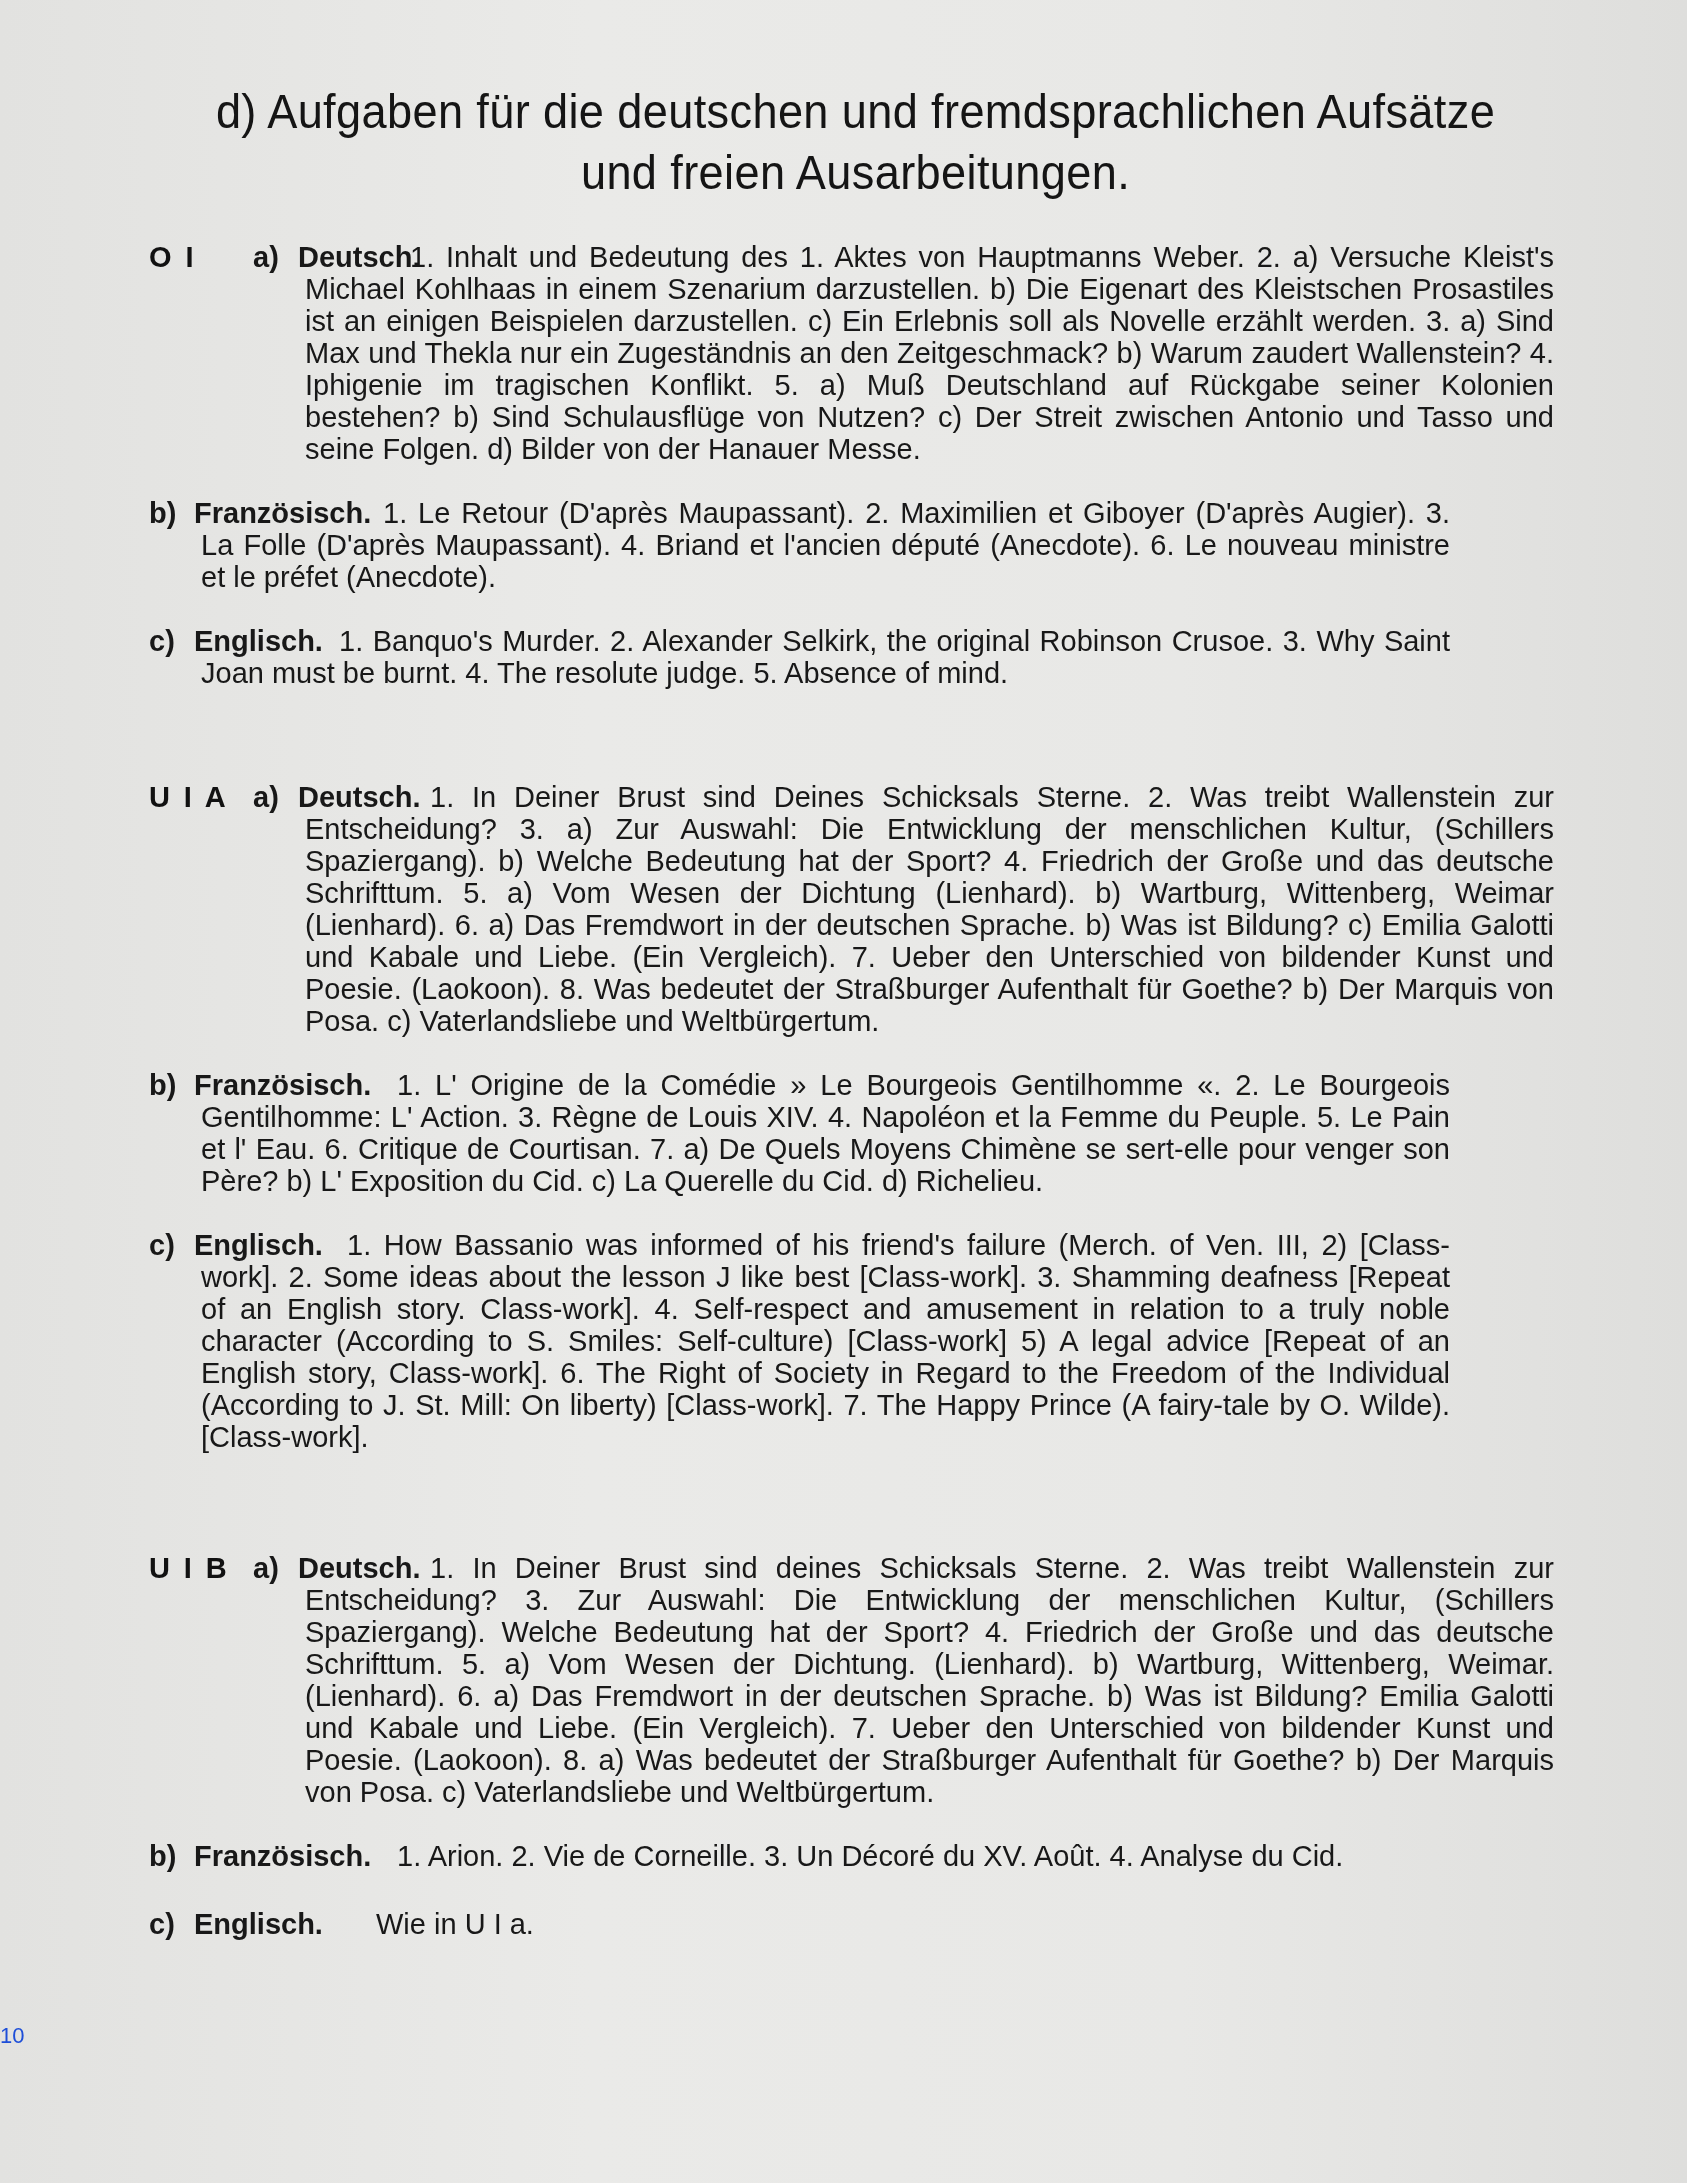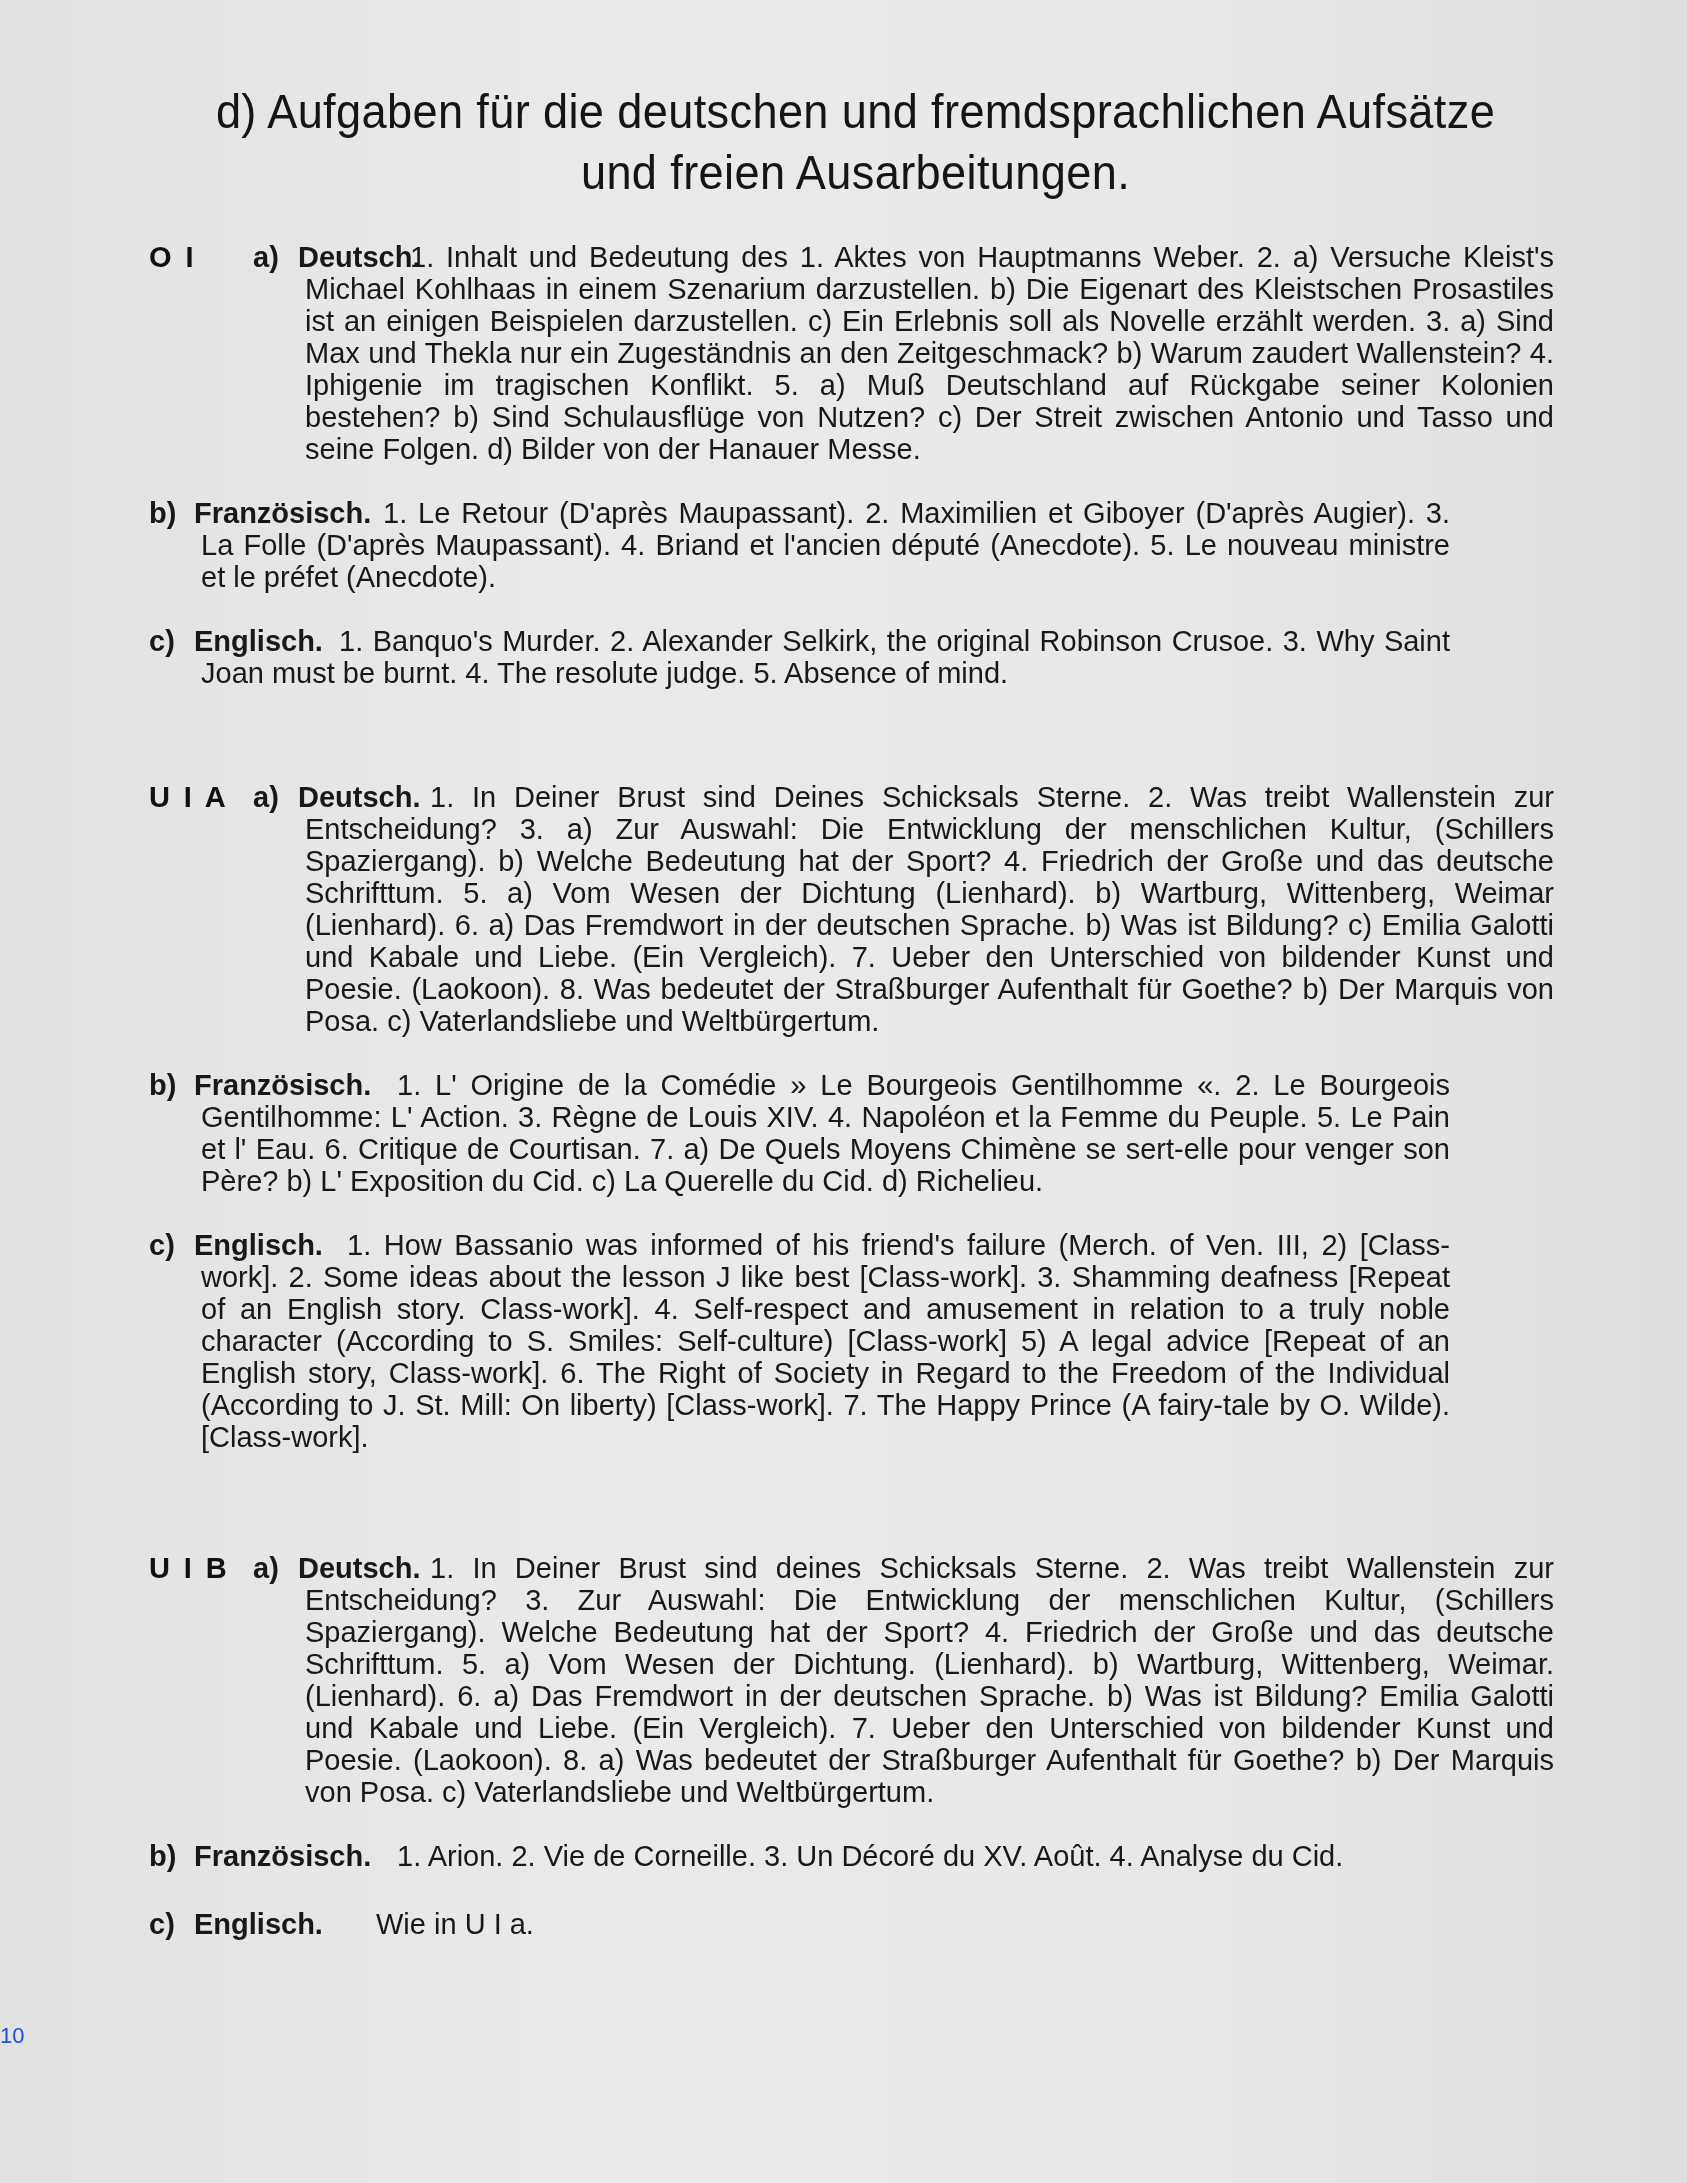--- a/index.html
+++ b/index.html
@@ -102,21 +102,21 @@
   <div class="section" style="top:211px;">
     <div class="row">
       <div class="class-label">O I</div>
       <div class="entry" style="--indent:105px;">
         <span class="head"><span class="marker">a)</span><span class="subject">Deutsch.</span></span>
         <div class="body">1. Inhalt und Bedeutung des 1. Aktes von Hauptmanns Weber. 2. a) Versuche Kleist's Michael Kohlhaas in einem Szenarium darzustellen. b) Die Eigenart des Kleistschen Prosastiles ist an einigen Beispielen darzustellen. c) Ein Erlebnis soll als Novelle erzählt werden. 3. a) Sind Max und Thekla nur ein Zugeständnis an den Zeitgeschmack? b) Warum zaudert Wallenstein? 4. Iphigenie im tragischen Konflikt. 5. a) Muß Deutschland auf Rückgabe seiner Kolonien bestehen? b) Sind Schulausflüge von Nutzen? c) Der Streit zwischen Antonio und Tasso und seine Folgen. d) Bilder von der Hanauer Messe.</div>
       </div>
     </div>
     <div class="entry sub" style="margin-top:32px; --indent:182px;">
       <span class="head"><span class="marker">b)</span><span class="subject">Französisch.</span></span>
-      <div class="body">1. Le Retour (D'après Maupassant). 2. Maximilien et Giboyer (D'après Augier). 3. La Folle (D'après Maupassant). 4. Briand et l'ancien député (Anecdote). 5. Le nouveau ministre et le préfet (Anecdote).</div>
+      <div class="body">1. Le Retour (D'après Maupassant). 2. Maximilien et Giboyer (D'après Augier). 3. La Folle (D'après Maupassant). 4. Briand et l'ancien député (Anecdote). 6. Le nouveau ministre et le préfet (Anecdote).</div>
     </div>
     <div class="entry sub" style="margin-top:32px; --indent:138px;">
       <span class="head"><span class="marker">c)</span><span class="subject">Englisch.</span></span>
       <div class="body">1. Banquo's Murder. 2. Alexander Selkirk, the original Robinson Crusoe. 3. Why Saint Joan must be burnt. 4. The resolute judge. 5. Absence of mind.</div>
     </div>
   </div>
 
   <div class="section" style="top:751px;">
     <div class="row">
       <div class="class-label">U I A</div>

